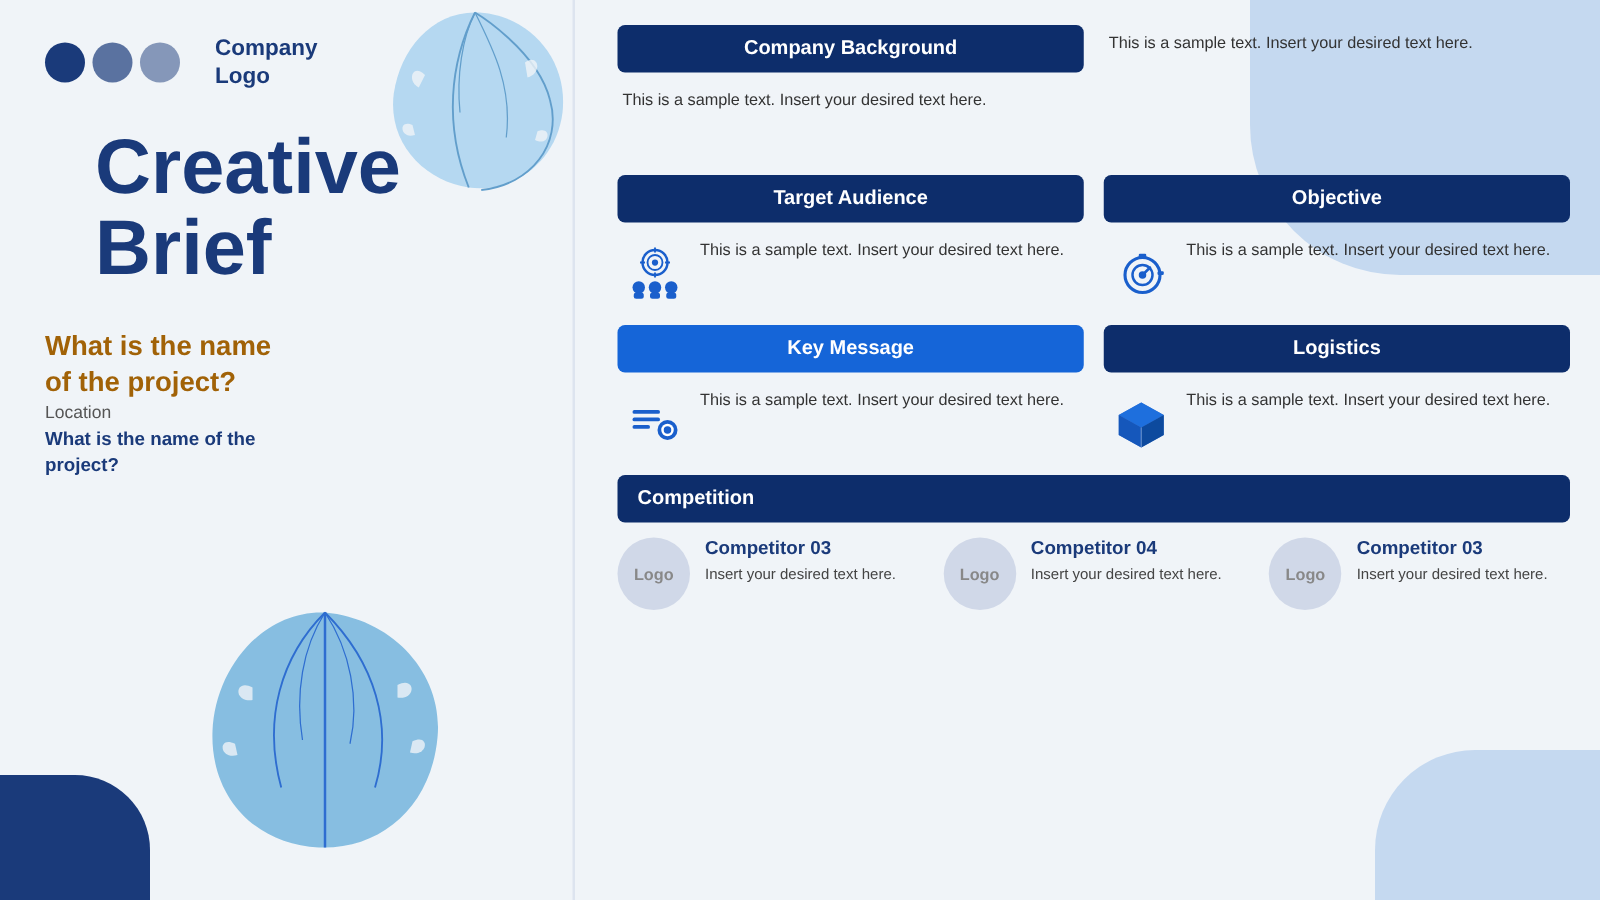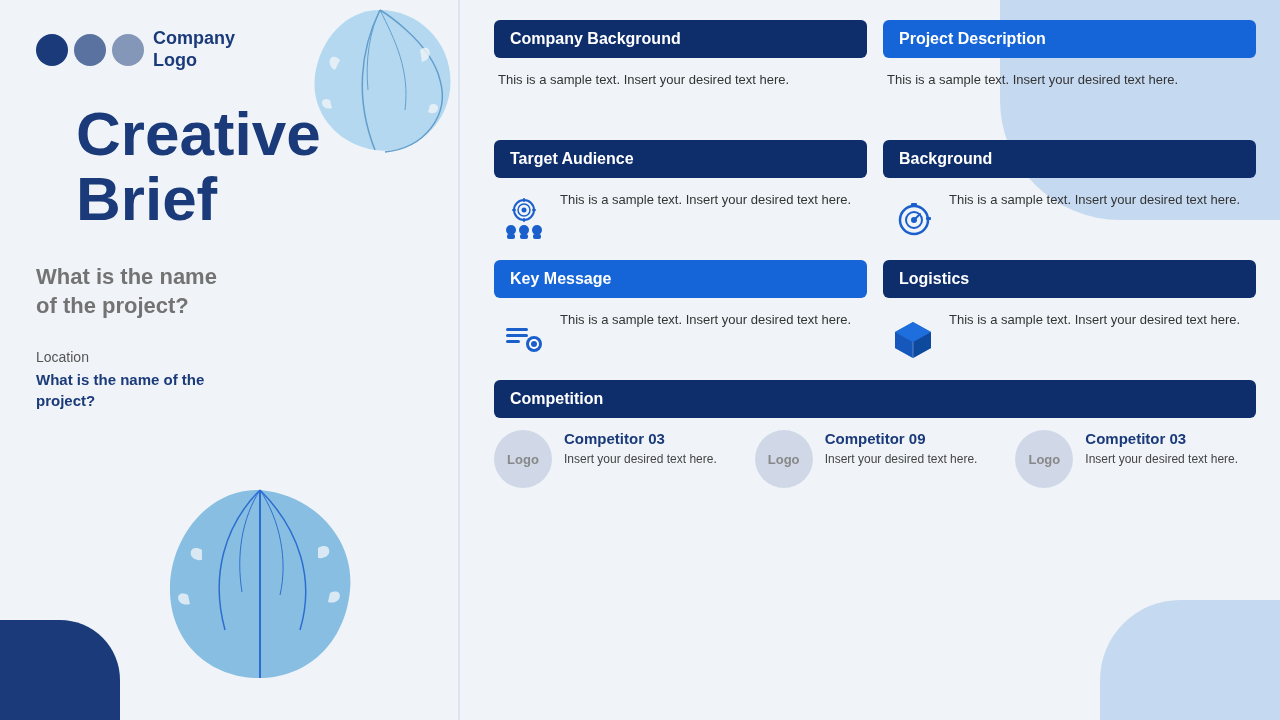--- a/index.html
+++ b/index.html
@@ -51,21 +51,21 @@
       top: 0;
       width: 460px;
       height: 720px;
       z-index: 1;
       padding: 28px 36px;
     }
 
     .company-logo-area {
       display: flex;
       align-items: center;
-      gap: 9px;
+      gap: 28px;
       margin-bottom: 30px;
     }
     .logo-circles {
       display: flex;
       gap: 6px;
     }
     .logo-circle {
       width: 32px;
       height: 32px;
       border-radius: 50%;
@@ -92,22 +92,21 @@
 
     .project-name-label {
       font-size: 15px;
       font-weight: 700;
       color: #1a3a7a;
       margin-bottom: 6px;
     }
     .project-name-value {
       font-size: 22px;
       font-weight: 800;
-      color: #737373;
-      margin-bottom: 28px;
+      color: #a16207;
       line-height: 1.3;
     }
 
     .location-label {
       font-size: 14px;
       color: #555;
       margin-bottom: 4px;
     }
     .location-value {
       font-size: 15px;
@@ -167,20 +166,21 @@
       flex: 1;
     }
 
     .section-header {
       border-radius: 6px;
       padding: 10px 16px;
       font-size: 16px;
       font-weight: 700;
       color: #fff;
       margin-bottom: 8px;
+      text-align: center;
     }
 
     .header-dark { background: #0d2d6b; }
     .header-bright { background: #1565d8; }
 
     .section-body {
       display: flex;
       align-items: flex-start;
       gap: 10px;
       padding: 4px 4px;
@@ -329,21 +329,20 @@
 <div class="right-panel">
 
   <div class="section-row">
     <div class="section-block">
       <div class="section-header header-dark">Company Background</div>
       <div class="section-body">
         <div class="section-text">This is a sample text. Insert your desired text here.</div>
       </div>
     </div>
     <div class="section-block">
-      <div class="section-header header-bright">Project Description</div>
       <div class="section-body">
         <div class="section-text">This is a sample text. Insert your desired text here.</div>
       </div>
     </div>
   </div>
 
   <div class="section-row">
     <div class="section-block">
       <div class="section-header header-dark">Target Audience</div>
       <div class="section-body">
@@ -364,21 +363,21 @@
             <line x1="26" y1="8" x2="26" y2="12" stroke="#1a5fcc" stroke-width="1.5"></line>
             <line x1="26" y1="28" x2="26" y2="32" stroke="#1a5fcc" stroke-width="1.5"></line>
             <line x1="14" y1="20" x2="18" y2="20" stroke="#1a5fcc" stroke-width="1.5"></line>
             <line x1="34" y1="20" x2="38" y2="20" stroke="#1a5fcc" stroke-width="1.5"></line>
           </svg>
         </div>
         <div class="section-text">This is a sample text. Insert your desired text here.</div>
       </div>
     </div>
     <div class="section-block">
-      <div class="section-header header-dark">Background</div>
+      <div class="section-header header-dark">Objective</div>
       <div class="section-body">
         <div class="section-icon">
 
           <svg width="52" height="52" viewBox="0 0 52 52">
             <circle cx="27" cy="30" r="14" fill="none" stroke="#1a5fcc" stroke-width="2.5"></circle>
             <circle cx="27" cy="30" r="8" fill="none" stroke="#1a5fcc" stroke-width="2"></circle>
             <circle cx="27" cy="30" r="3" fill="#1a5fcc"></circle>
 
             <rect x="24" y="13" width="6" height="4" rx="1" fill="#1a5fcc"></rect>
 
@@ -439,21 +438,21 @@
         <div class="competitor-logo-circle">Logo</div>
         <div class="competitor-info">
           <div class="competitor-name">Competitor 03</div>
           <div class="competitor-text">Insert your desired text here.</div>
         </div>
       </div>
 
       <div class="competitor-item">
         <div class="competitor-logo-circle">Logo</div>
         <div class="competitor-info">
-          <div class="competitor-name">Competitor 09</div>
+          <div class="competitor-name">Competitor 04</div>
           <div class="competitor-text">Insert your desired text here.</div>
         </div>
       </div>
 
       <div class="competitor-item">
         <div class="competitor-logo-circle">Logo</div>
         <div class="competitor-info">
           <div class="competitor-name">Competitor 03</div>
           <div class="competitor-text">Insert your desired text here.</div>
         </div>

